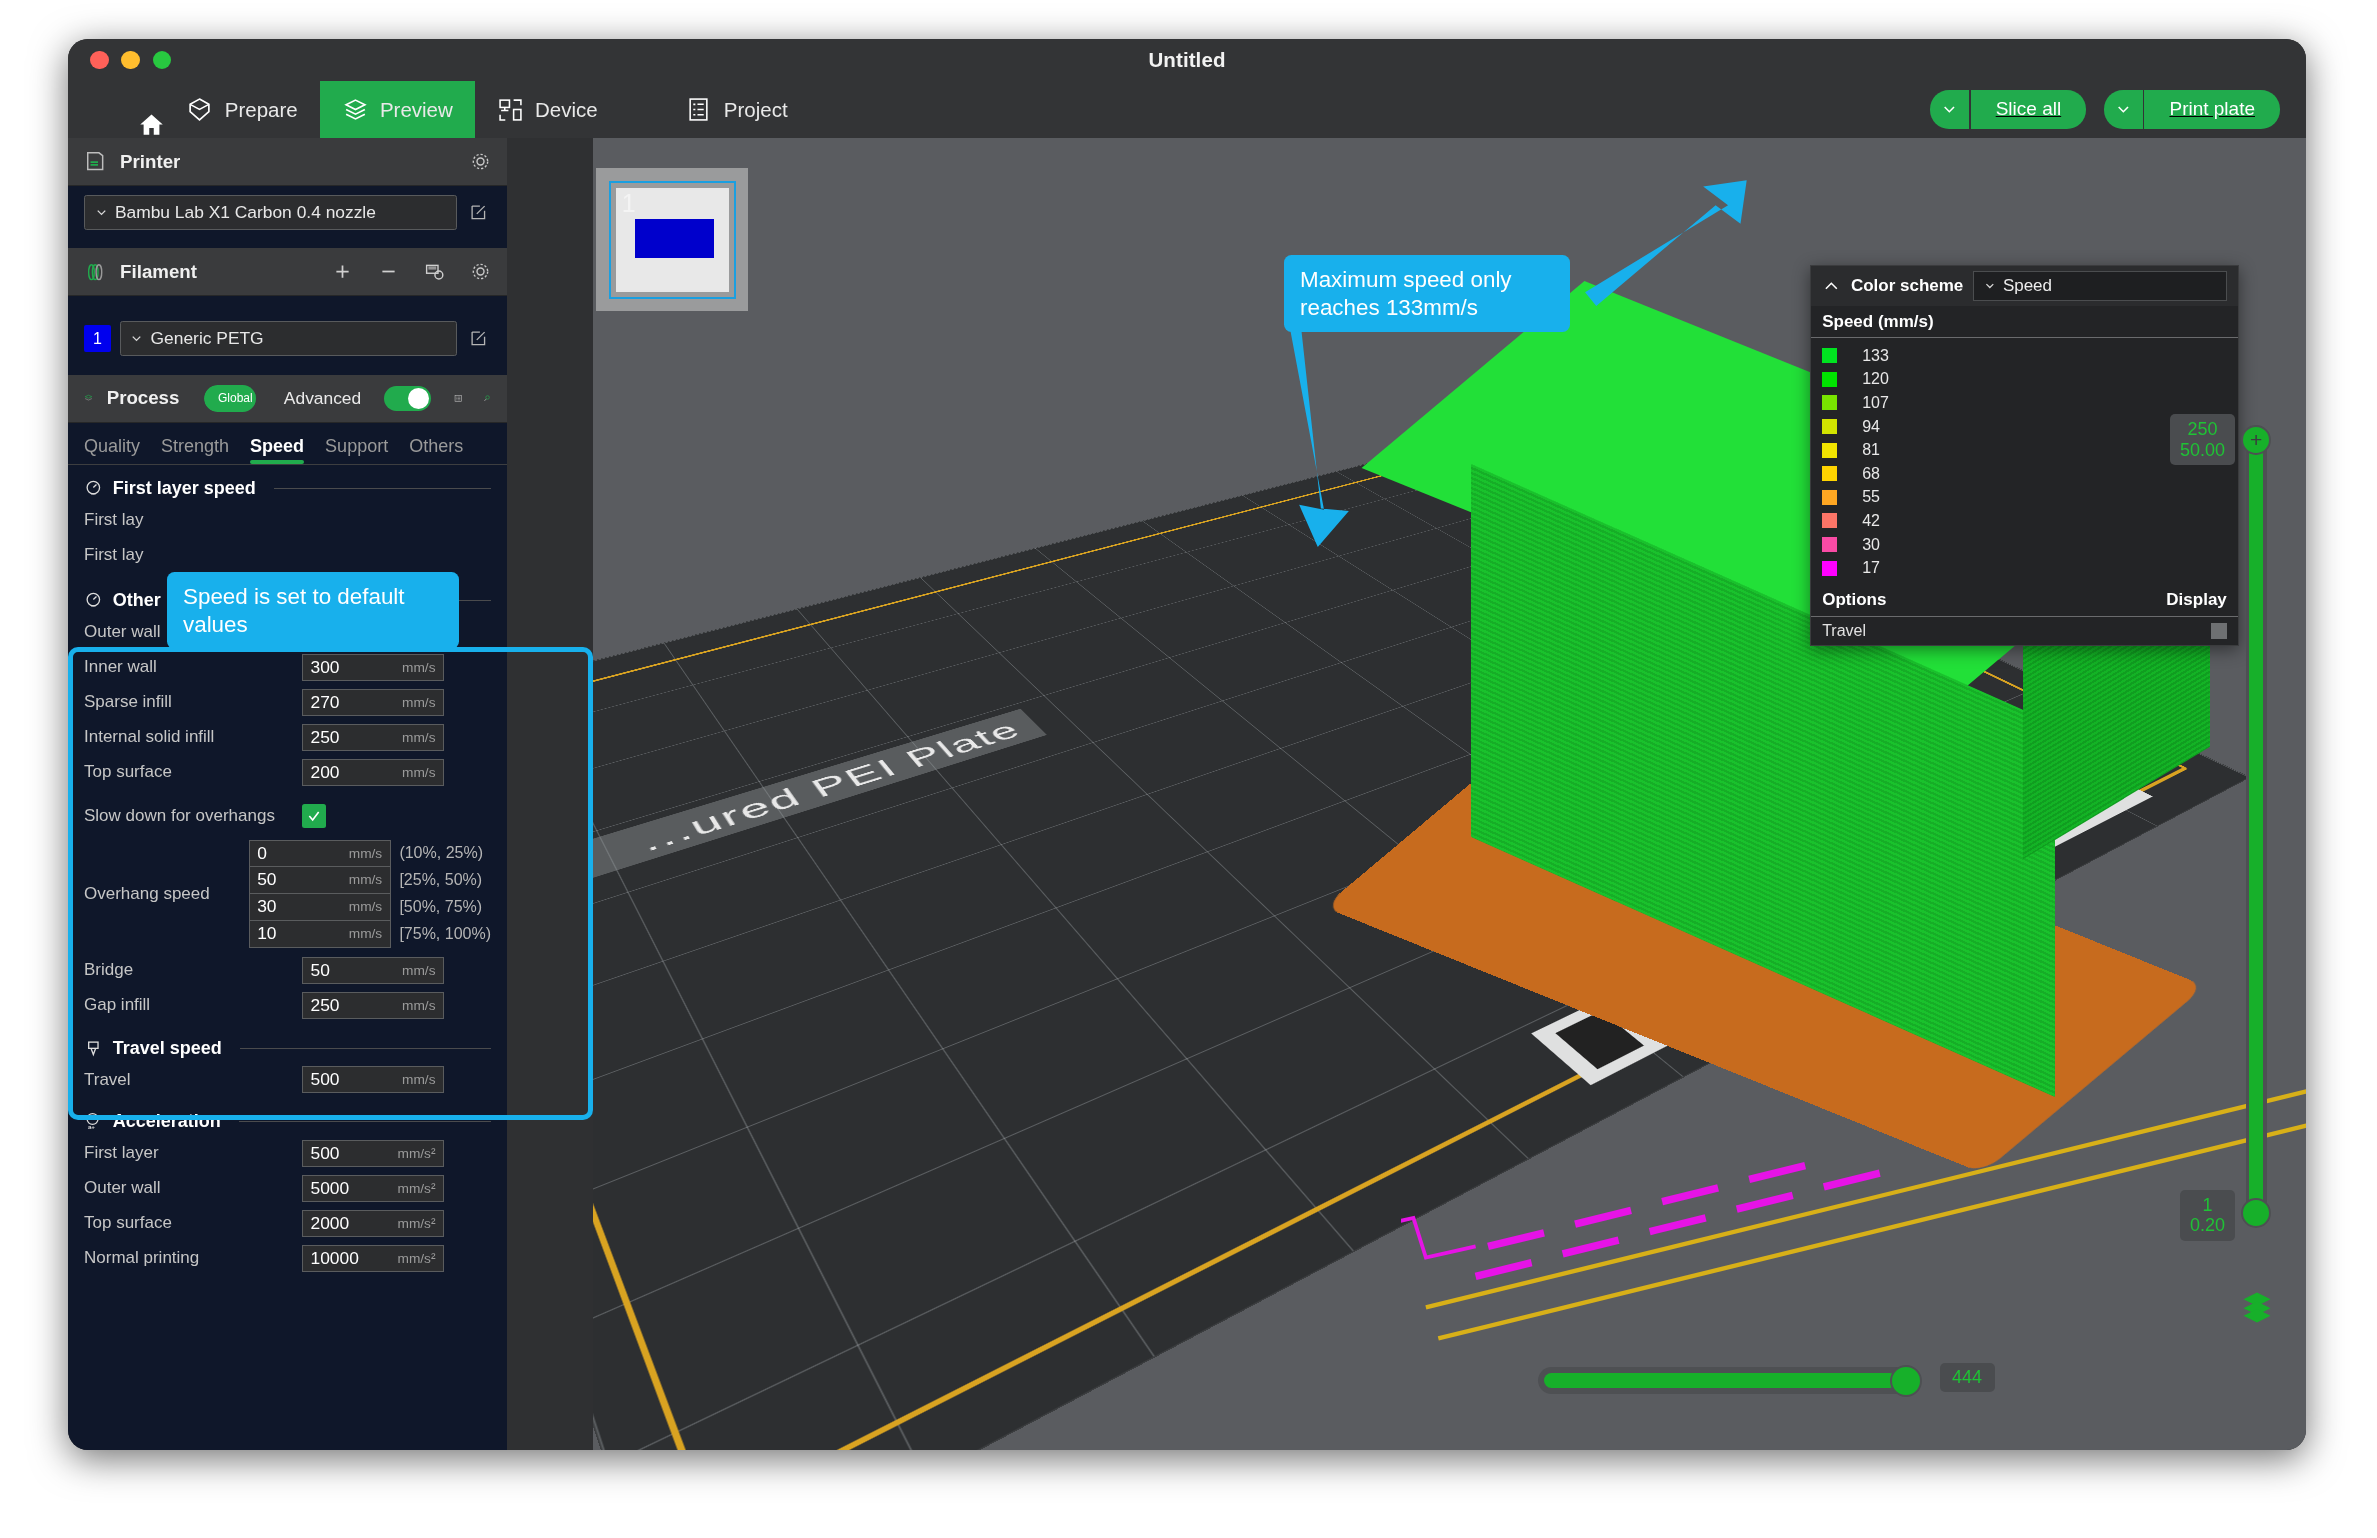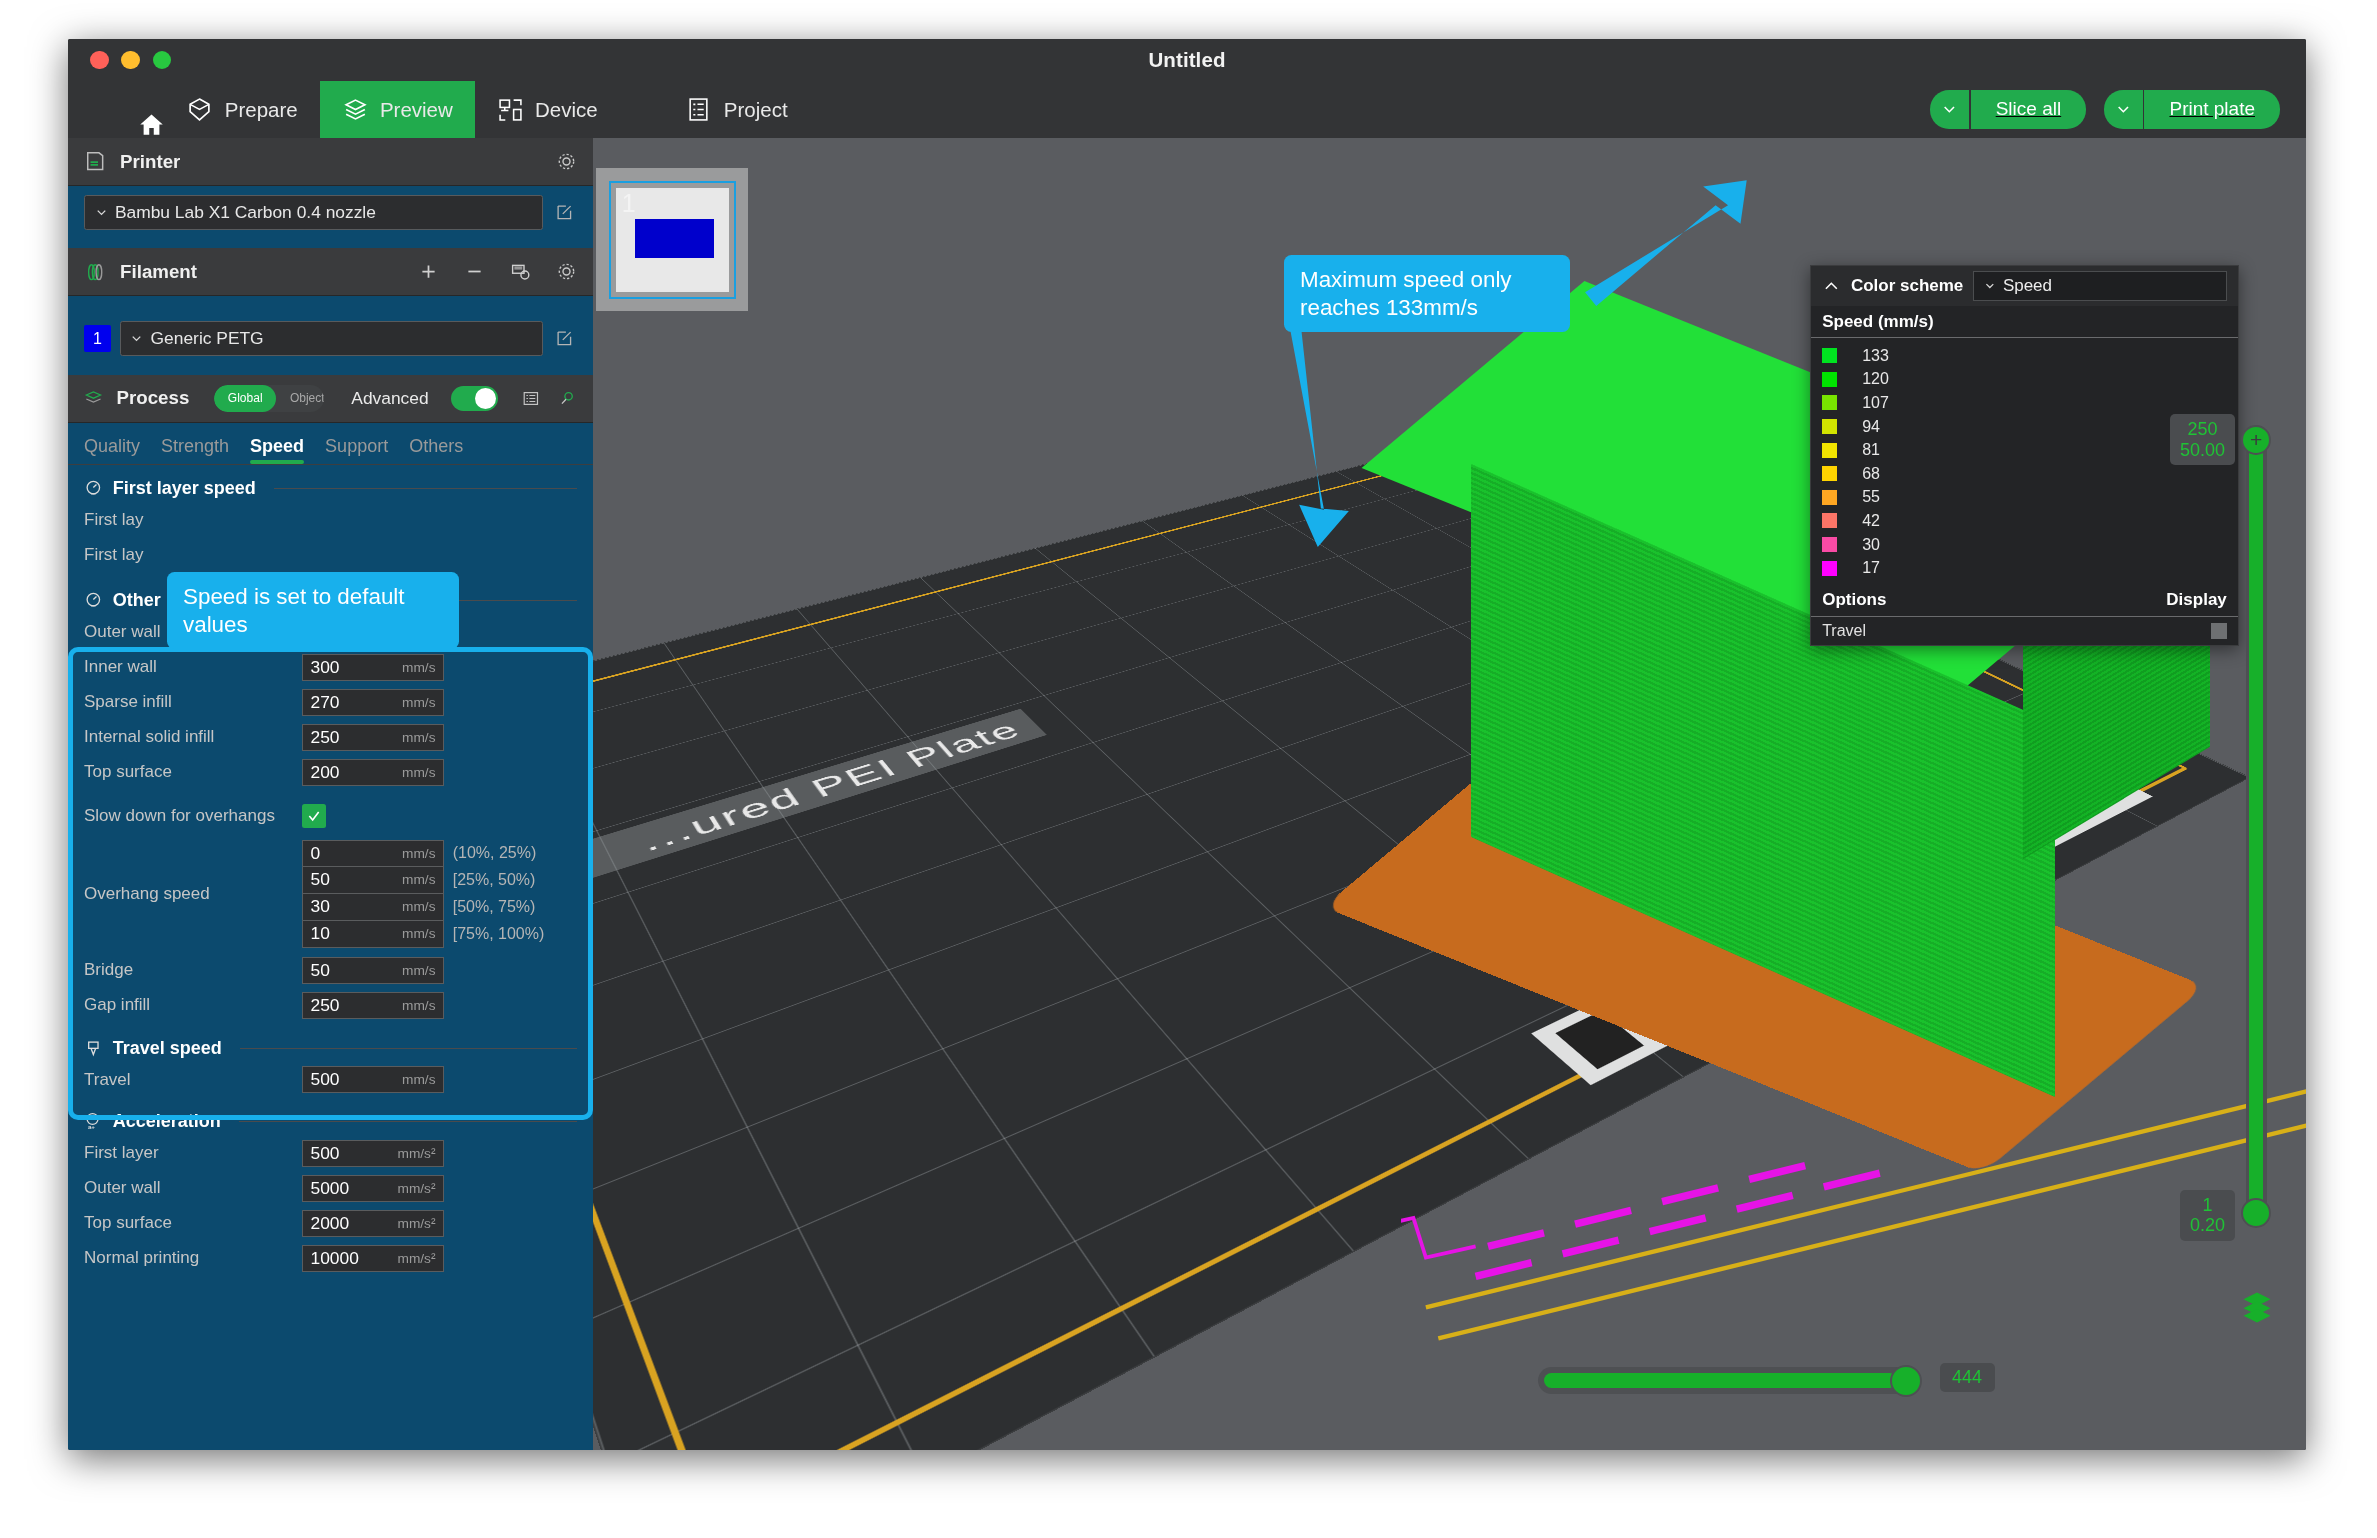--- a/index.html
+++ b/index.html
@@ -10,21 +10,21 @@
     overflow: hidden;
   }
   #root { position: relative; width: 2377px; height: 1538px; background: #ffffff; }
 
   
   .app-window {
     position: absolute;
     left: 68px; top: 39px;
     width: 2238px; height: 1411px;
     background: #2f3032;
-    border-radius: 2px;
+    border-radius: 20px;
     box-shadow: 0 8.7px 37px rgba(0,0,0,0.55);
     overflow: hidden;
   }
 
   
   .titlebar {
     position: absolute; left:0; top:0; width:100%; height: 42px;
     background: #333436;
     display:flex; align-items:center;
   }
@@ -61,22 +61,22 @@
   }
   .split-btn .main {
     background:#21ab4d; height:39px; padding: 0 25px;
     border-radius: 0 19px 19px 0;
     display:flex; align-items:center; color:#fff; font-size:19px;
     margin-left: 1.9px; white-space:nowrap;
   }
 
   
   .sidebar {
-    position:absolute; left:0; top:99px; width: 525px; bottom:0;
-    background:#0c4a6e; overflow:hidden;
+    position:absolute; left:0; top:99px; width: 439px; bottom:0;
+    background:#0f172a; overflow:hidden;
   }
   .sb-header {
     height: 48px; display:flex; align-items:center;
     background:#3a3b3d; padding: 0 16px; gap: 13.7px;
     border-bottom:0.6px solid #262728;
   }
   .sb-header .h-title { color:#f0f0f0; font-size:18.7px; font-weight:600; }
   .sb-header .spacer { flex:1; }
   .sb-body { padding: 8.7px 16px 0 16px; }
 

